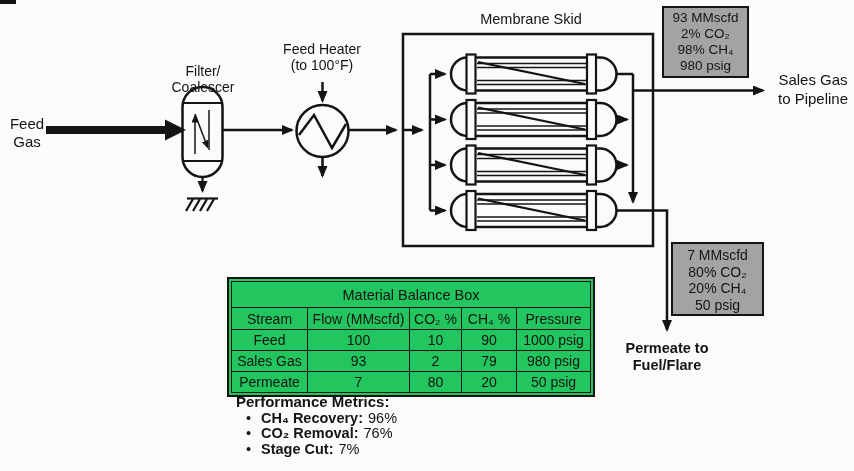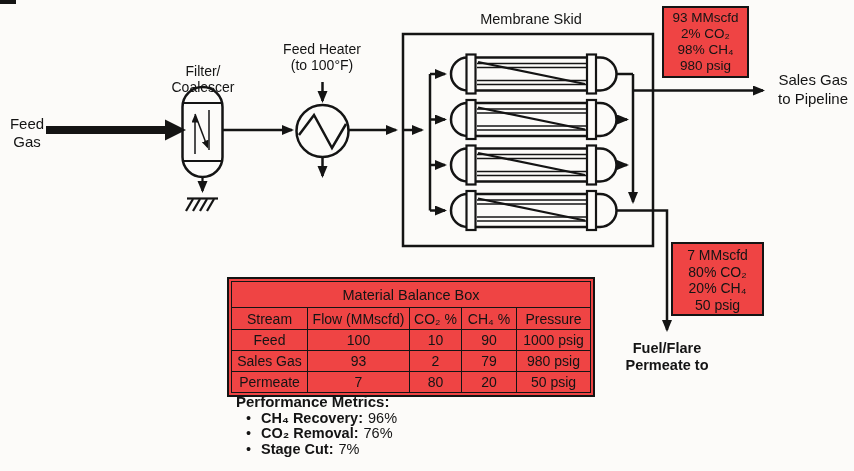--- a/index.html
+++ b/index.html
@@ -10,34 +10,34 @@
   }
   svg.art{position:absolute;left:0;top:0;}
   .ln{stroke:#141414;fill:none;}
   .s25{stroke-width:2.5px;}
   .s22{stroke-width:2.2px;}
   .s15{stroke-width:1.5px;}
   .bgfill{fill:#fcfbf9;}
   .solid{fill:#141414;stroke:none;}
   .lbl{position:absolute;text-align:center;white-space:nowrap;}
   .sbox{
-    position:absolute;border:2px solid #141414;background:#ef4444;
+    position:absolute;border:2px solid #141414;background:#a3a3a3;
     text-align:center;box-sizing:border-box;font-size:14px;line-height:17px;
     padding-top:2px;
   }
   .feed-label{left:2px;top:115px;width:50px;font-size:15px;line-height:17.5px;}
   .filter-label{left:163px;top:41px;width:80px;font-size:14px;line-height:16px;margin-top:22px;}
   .heater-label{left:278px;top:41px;width:88px;font-size:14px;line-height:16px;}
   .skid-title{left:456px;top:11px;width:150px;font-size:14.5px;}
   .sales-dest{left:772px;top:71px;width:82px;font-size:15px;line-height:18.5px;}
   .perm-dest{left:619px;top:340px;width:96px;font-size:14.5px;line-height:17px;font-weight:bold;}
   .box-feed{left:57px;top:44px;width:98px;height:77px;}
   .box-sales{left:662px;top:6px;width:87px;height:72px;font-size:13.5px;line-height:16px;}
   .box-perm{left:671px;top:242px;width:93px;height:74px;font-size:14px;line-height:16.5px;padding-top:3px;}
-  .mbb{position:absolute;left:227px;top:277px;border:2px solid #141414;padding:2px;background:#ef4444;}
+  .mbb{position:absolute;left:227px;top:277px;border:2px solid #141414;padding:2px;background:#22c55e;}
   .mbb table{border-collapse:collapse;}
   .mbb td{
     border:1.5px solid #141414;text-align:center;vertical-align:middle;
     font-size:14px;padding:0;
   }
   .mbb tr.trow td{height:20px;}
   .mbb tr.thead td{height:21px;}
   .mbb tr.ttitle td{height:25px;font-size:14.5px;}
   .perf{position:absolute;left:236px;top:394px;font-size:14.5px;line-height:15.5px;}
   .perf .ptitle{font-weight:bold;font-size:15px;margin-bottom:1px;}
@@ -161,22 +161,22 @@
   </div>
 
   <div class="sbox box-perm">
     <div>7 MMscfd</div>
     <div>80% CO₂</div>
     <div>20% CH₄</div>
     <div>50 psig</div>
   </div>
 
   <div class="lbl perm-dest">
+    <div>Permeate to</div>
     <div>Fuel/Flare</div>
-    <div>Permeate to</div>
   </div>
 
   <div class="mbb">
     <table>
       <colgroup>
         <col style="width:76px">
           <col style="width:102px">
           <col style="width:52px">
         <col style="width:55px">
           <col style="width:74px">

